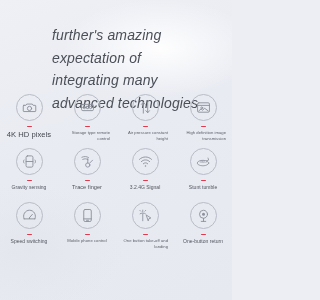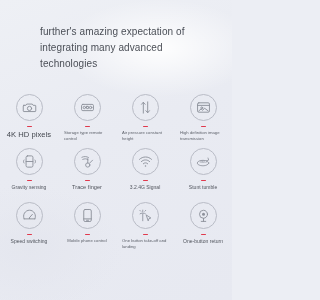--- a/index.html
+++ b/index.html
@@ -25,29 +25,30 @@
       radial-gradient(ellipse 140px 70px at 160px 48px, rgba(255,255,255,0.95) 0%, rgba(255,255,255,0.0) 70%),
       radial-gradient(ellipse 130px 90px at 30px 250px, rgba(228,230,238,0.85) 0%, rgba(228,230,238,0) 72%),
       linear-gradient(160deg, #eef0f5 0%, #e9ebf2 45%, #e7e9f1 100%);
     box-sizing: border-box;
     overflow: hidden;
   }
 
   
   .headline {
     position: absolute;
-    left: 40px;
+    left: 52px;
     top: 24px;
     width: 150px;
-    font-size: 10px;
+    font-size: 14px;
     line-height: 1.62;
     color: #4b4f57;
     letter-spacing: 0.01em;
     font-weight: 400;
     white-space: pre-line;
+    font-style: italic;
   }
 
   
   .grid {
     position: absolute;
     left: 0;
     top: 92px;
     width: 232px;
     display: grid;
     grid-template-columns: repeat(4, 1fr);
@@ -83,21 +84,21 @@
     height: 1.6px;
     background: #e0394d;
     margin-top: 4.5px;
     margin-bottom: 3px;
     border-radius: 0.5px;
   }
 
   .cell-label {
     font-size: 4.2px;
     line-height: 1.42;
-    text-align: left;
+    text-align: right;
     color: #5b5f68;
     max-width: 46px;
     letter-spacing: 0.005em;
   }
 
   
   .cell.emph .cell-label {
     font-size: 7.6px;
     color: #43474e;
     max-width: 58px;

